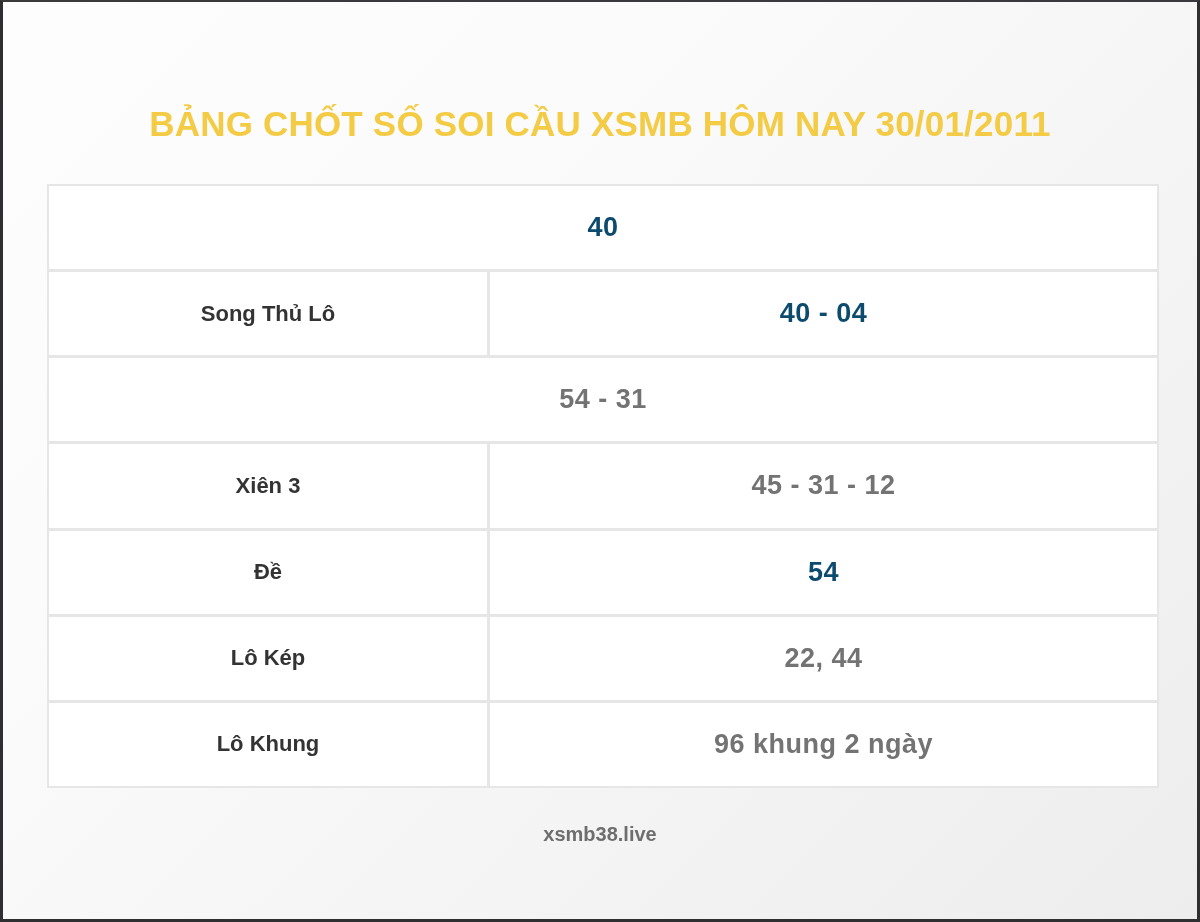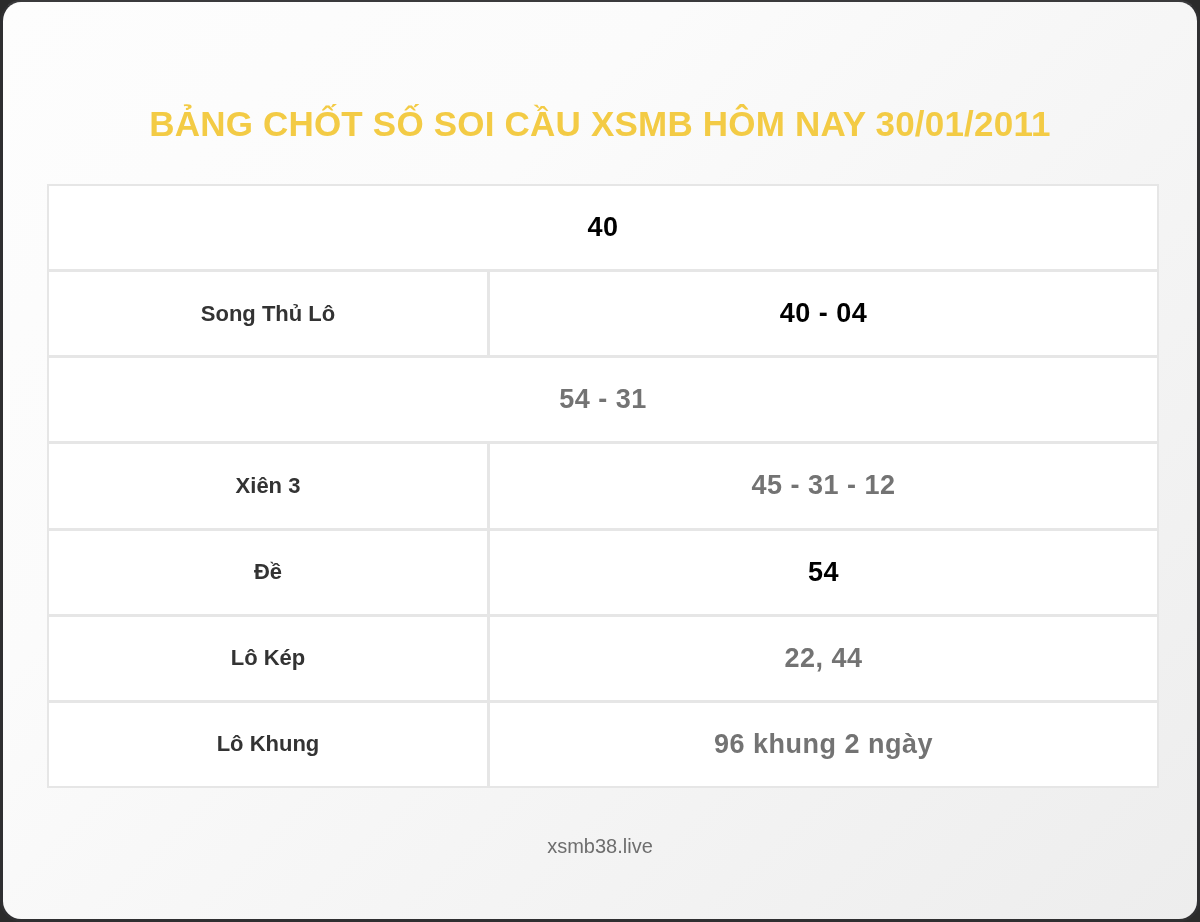--- a/index.html
+++ b/index.html
@@ -21,21 +21,20 @@
     height: 922px;
     border-left: 3px solid #2f2f31;
     border-right: 3px solid #2f2f31;
     border-top: 2px solid #3a3a3c;
     border-bottom: 3px solid #2f2f31;
     background:
       linear-gradient(135deg, #fdfdfd 0%, #fbfbfb 32%, #f4f4f4 66%, #ededed 100%);
     display: flex;
     flex-direction: column;
     align-items: center;
-    border-radius: 21px;
   }
   .title {
     margin: 0;
     padding: 0;
     width: 100%;
     text-align: center;
     color: #f3cb45;
     font-size: 35px;
     font-weight: bold;
     letter-spacing: 0.2px;
@@ -81,33 +80,32 @@
     display: flex;
     align-items: center;
     justify-content: center;
     font-size: 27px;
     font-weight: bold;
     color: #737373;
     box-sizing: border-box;
     letter-spacing: 0.5px;
   }
   .cell-value.accent {
-    color: #000000;
+    color: #0c4a6e;
     text-align: center;
   }
   .footer {
     position: absolute;
     top: 822px;
     width: 100%;
     text-align: center;
     color: #6e6e6e;
     font-size: 20px;
-    font-weight: normal;
+    font-weight: bold;
     line-height: 1;
-    margin-top: 12px;
   }
 </style>
 </head>
 <body>
 
 <div class="page">
 
   <h1 class="title">BẢNG CHỐT SỐ SOI CẦU XSMB HÔM NAY 30/01/2011</h1>
 
   <div class="board">

